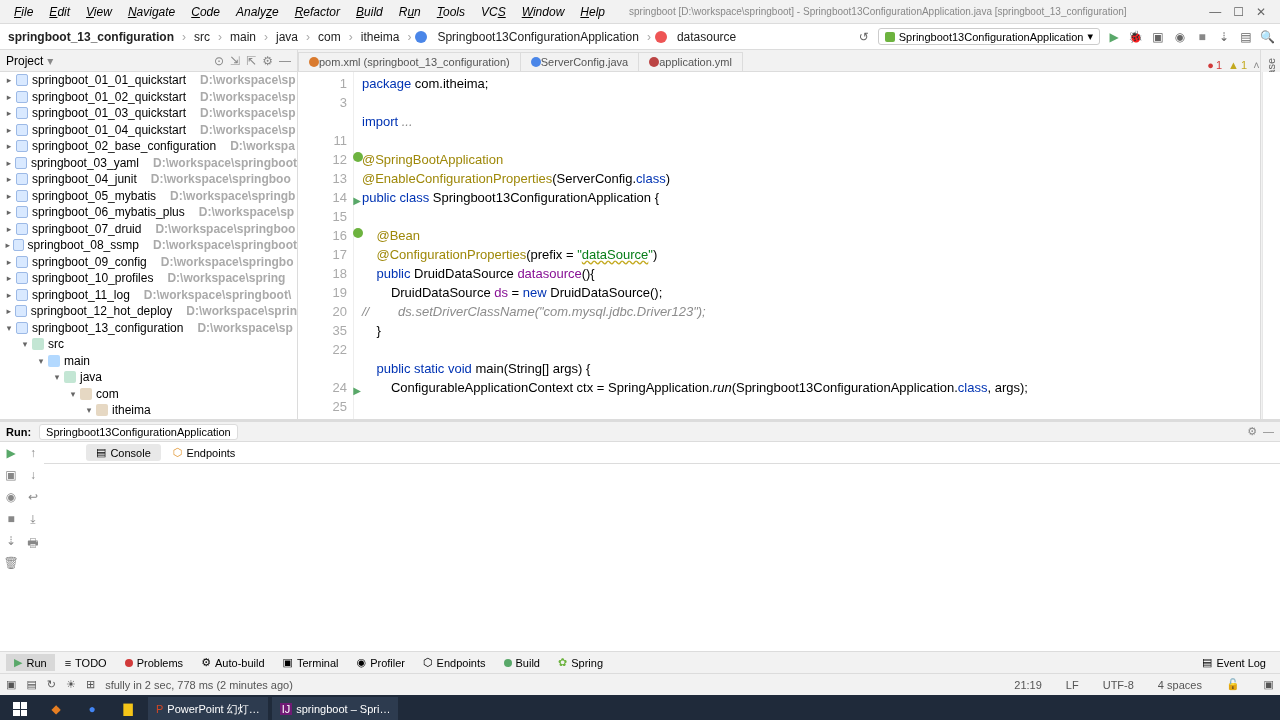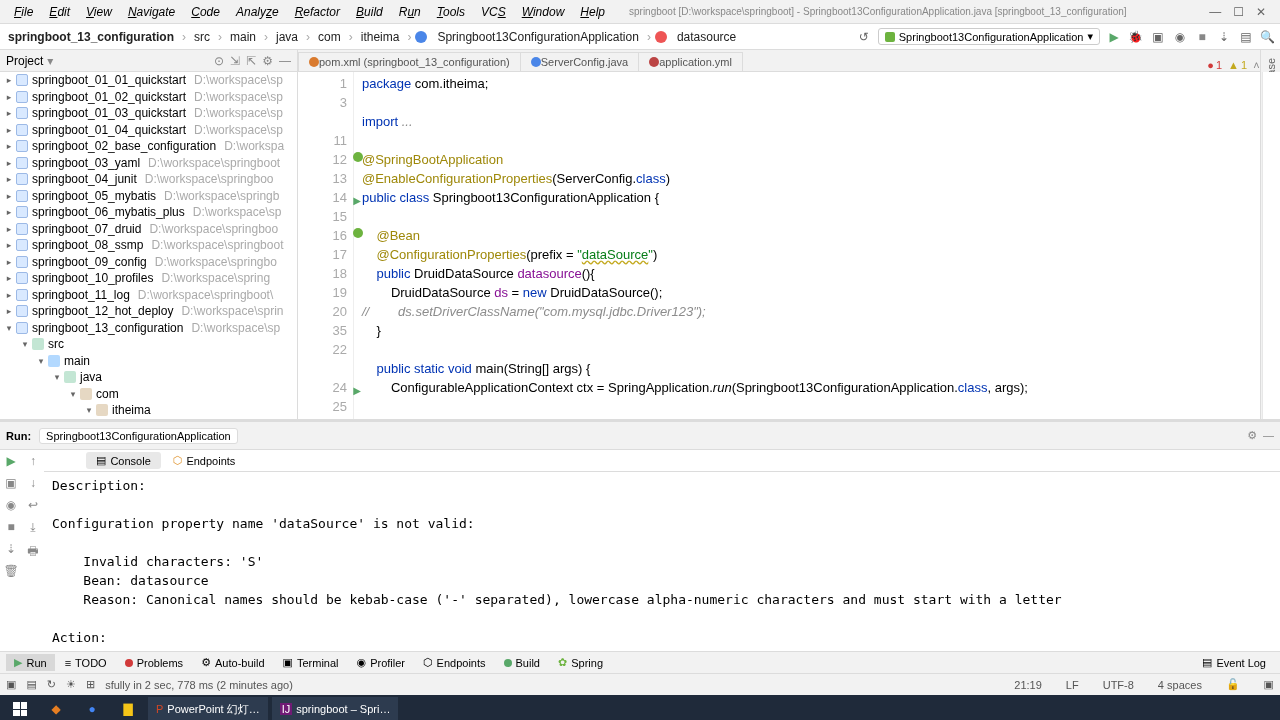--- a/index.html
+++ b/index.html
@@ -32,21 +32,21 @@
 .project-header { height: 22px; display: flex; align-items: center; padding: 0 6px; border-bottom: 1px solid #dcdcdc; background: #f2f2f2; font-weight: 400; }
 .project-header .ph-tools { margin-left: auto; display: flex; gap: 6px; color: #888; }
 .project-tree { flex: 1; overflow: hidden; font-size: 12px; }
 .tree-row { display: flex; align-items: center; height: 16.5px; padding-left: 2px; white-space: nowrap; }
 .tree-row .toggle { width: 14px; text-align: center; color: #666; font-size: 9px; }
 .tree-row .mod-icon { width: 12px; height: 12px; background: #d9e9ff; border: 1px solid #9cb9e6; border-radius: 2px; margin-right: 4px; }
 .tree-row .dir-icon { width: 12px; height: 12px; background: #b3d9ff; border-radius: 2px; margin-right: 4px; }
 .tree-row .src-icon { width: 12px; height: 12px; background: #c3e6d4; border-radius: 2px; margin-right: 4px; }
 .tree-row .pkg-icon { width: 12px; height: 12px; background: #e6d8c3; border-radius: 2px; margin-right: 4px; }
 .tree-row .label { font-weight: 400; }
-.tree-row .path { color: #aaa; margin-left: 8px; font-weight: normal; }
+.tree-row .path { color: #aaa; margin-left: 14px; font-weight: bold; }
 
 .editor-area { flex: 1; display: flex; flex-direction: column; }
 .tabs { height: 22px; display: flex; align-items: flex-end; background: #f2f2f2; border-bottom: 1px solid #dcdcdc; font-size: 11px; }
 .tab { padding: 3px 10px; border: 1px solid #dcdcdc; border-bottom: none; background: #f2f2f2; margin-right: -1px; display: flex; align-items: center; color: #555; text-align: center; }
 .tab.active { background: #fff; border-bottom: 1px solid #fff; margin-bottom: -1px; color: #000; }
 .tab .file-icon { width: 10px; height: 10px; border-radius: 50%; }
 .tab .fi-xml { background: #d97a2e; }
 .tab .fi-java { background: #4A86E8; }
 .tab .fi-yml { background: #b44; }
 .tabs .tab-right { margin-left: auto; display: flex; align-items: center; gap: 6px; padding: 0 8px; }
@@ -67,21 +67,21 @@
 .code .warn-u { text-decoration: underline wavy #c3a91e; }
 .code .fld { color: #871094; }
 .code .it { font-style: italic; }
 .code .caret-line { background: #fffae3; display: block; margin: 0 -8px; padding: 0 8px; }
 .right-rail { width: 18px; border-left: 1px solid #e8e8e8; background: #fff; }
 
 .sidebar-right { position: absolute; right: 0; top: 50px; width: 20px; height: 369px; display: flex; flex-direction: column; align-items: center; gap: 6px; padding-top: 4px; font-size: 11px; color: #666; background: #f2f2f2; border-left: 1px solid #dcdcdc; }
 .sidebar-right .vtab { writing-mode: vertical-rl; transform: rotate(180deg); padding: 4px 1px; }
 
 .run-panel { height: 232px; border-top: 3px solid #dcdcdc; background: #fff; display: flex; flex-direction: column; }
-.run-header { height: 28px; display: flex; align-items: center; padding: 0 6px; background: #f2f2f2; border-bottom: 1px solid #dcdcdc; font-size: 11px; }
+.run-header { height: 20px; display: flex; align-items: center; padding: 0 6px; background: #f2f2f2; border-bottom: 1px solid #dcdcdc; font-size: 11px; }
 .run-header .run-label { font-weight: 600; }
 .run-header .run-cfg-name { margin-left: 8px; padding: 1px 6px; background: #fff; border: 1px solid #dcdcdc; border-radius: 3px; }
 .run-header .rh-tools { margin-left: auto; display: flex; gap: 6px; color: #888; }
 .run-tabs { height: 22px; display: flex; align-items: center; padding-left: 42px; border-bottom: 1px solid #dcdcdc; gap: 2px; font-size: 11px; }
 .run-tabs .rtab { padding: 2px 10px; display: flex; align-items: center; gap: 4px; }
 .run-tabs .rtab.active { background: #e8e8e8; border-radius: 3px; }
 .run-body { flex: 1; display: flex; }
 .run-sidebar { width: 44px; display: flex; }
 .run-sidebar .col { width: 22px; display: flex; flex-direction: column; align-items: center; gap: 8px; padding-top: 4px; color: #888; }
 .run-sidebar .col .play { color: #59a869; }
@@ -408,29 +408,20 @@
       <div class="run-tabs">
         <div class="rtab active">
             <span>▤</span>
             <span>Console</span>
           </div>
         <div class="rtab">
             <span style="color:#e29b3d">⬡</span>
             <span>Endpoints</span>
           </div>
       </div>
-      <div class="console">Description:
-
-Configuration property name 'dataSource' is not valid:
-
-    Invalid characters: 'S'
-    Bean: datasource
-    Reason: Canonical names should be kebab-case ('-' separated), lowercase alpha-numeric characters and must start with a letter
-
-Action:</div>
     </div>
   </div>
 </div>
 
 <div class="bottom-bar">
   <div class="btab active">
       <span style="color:#59a869">▶</span>
       <span>Run</span>
     </div>
   <div class="btab">

